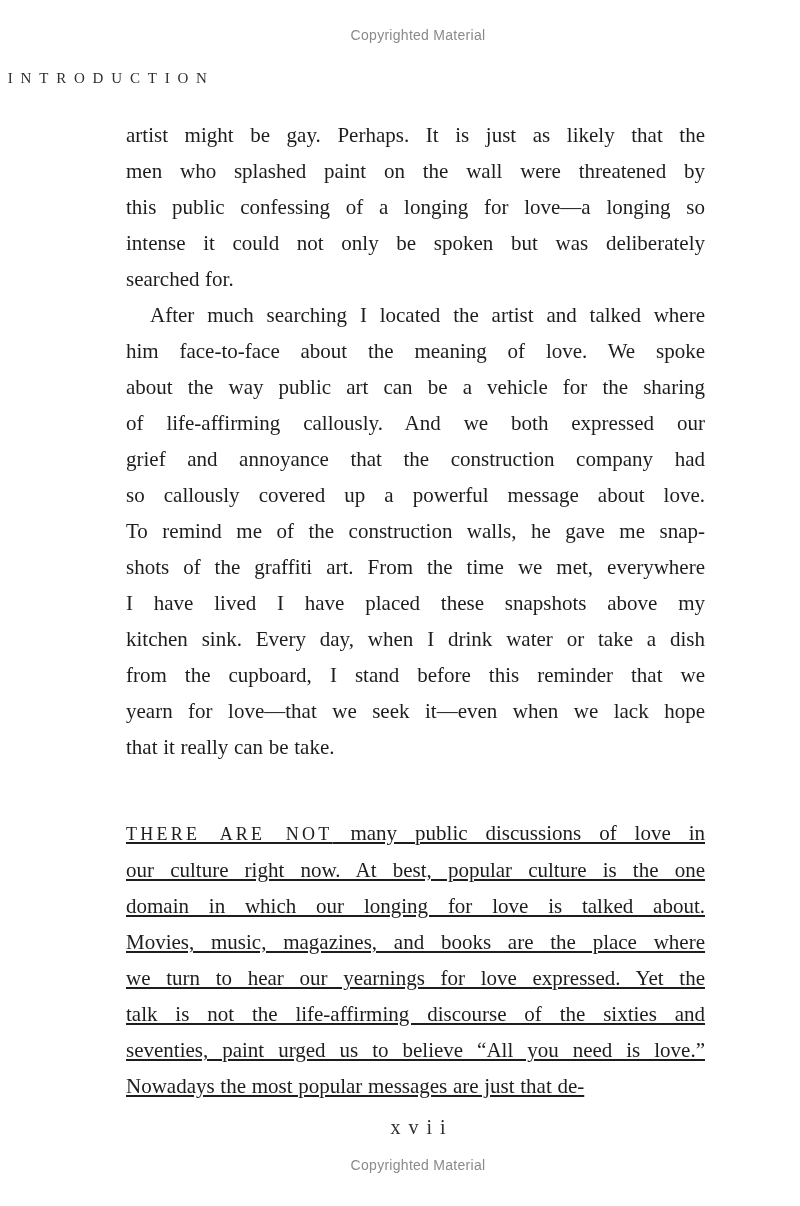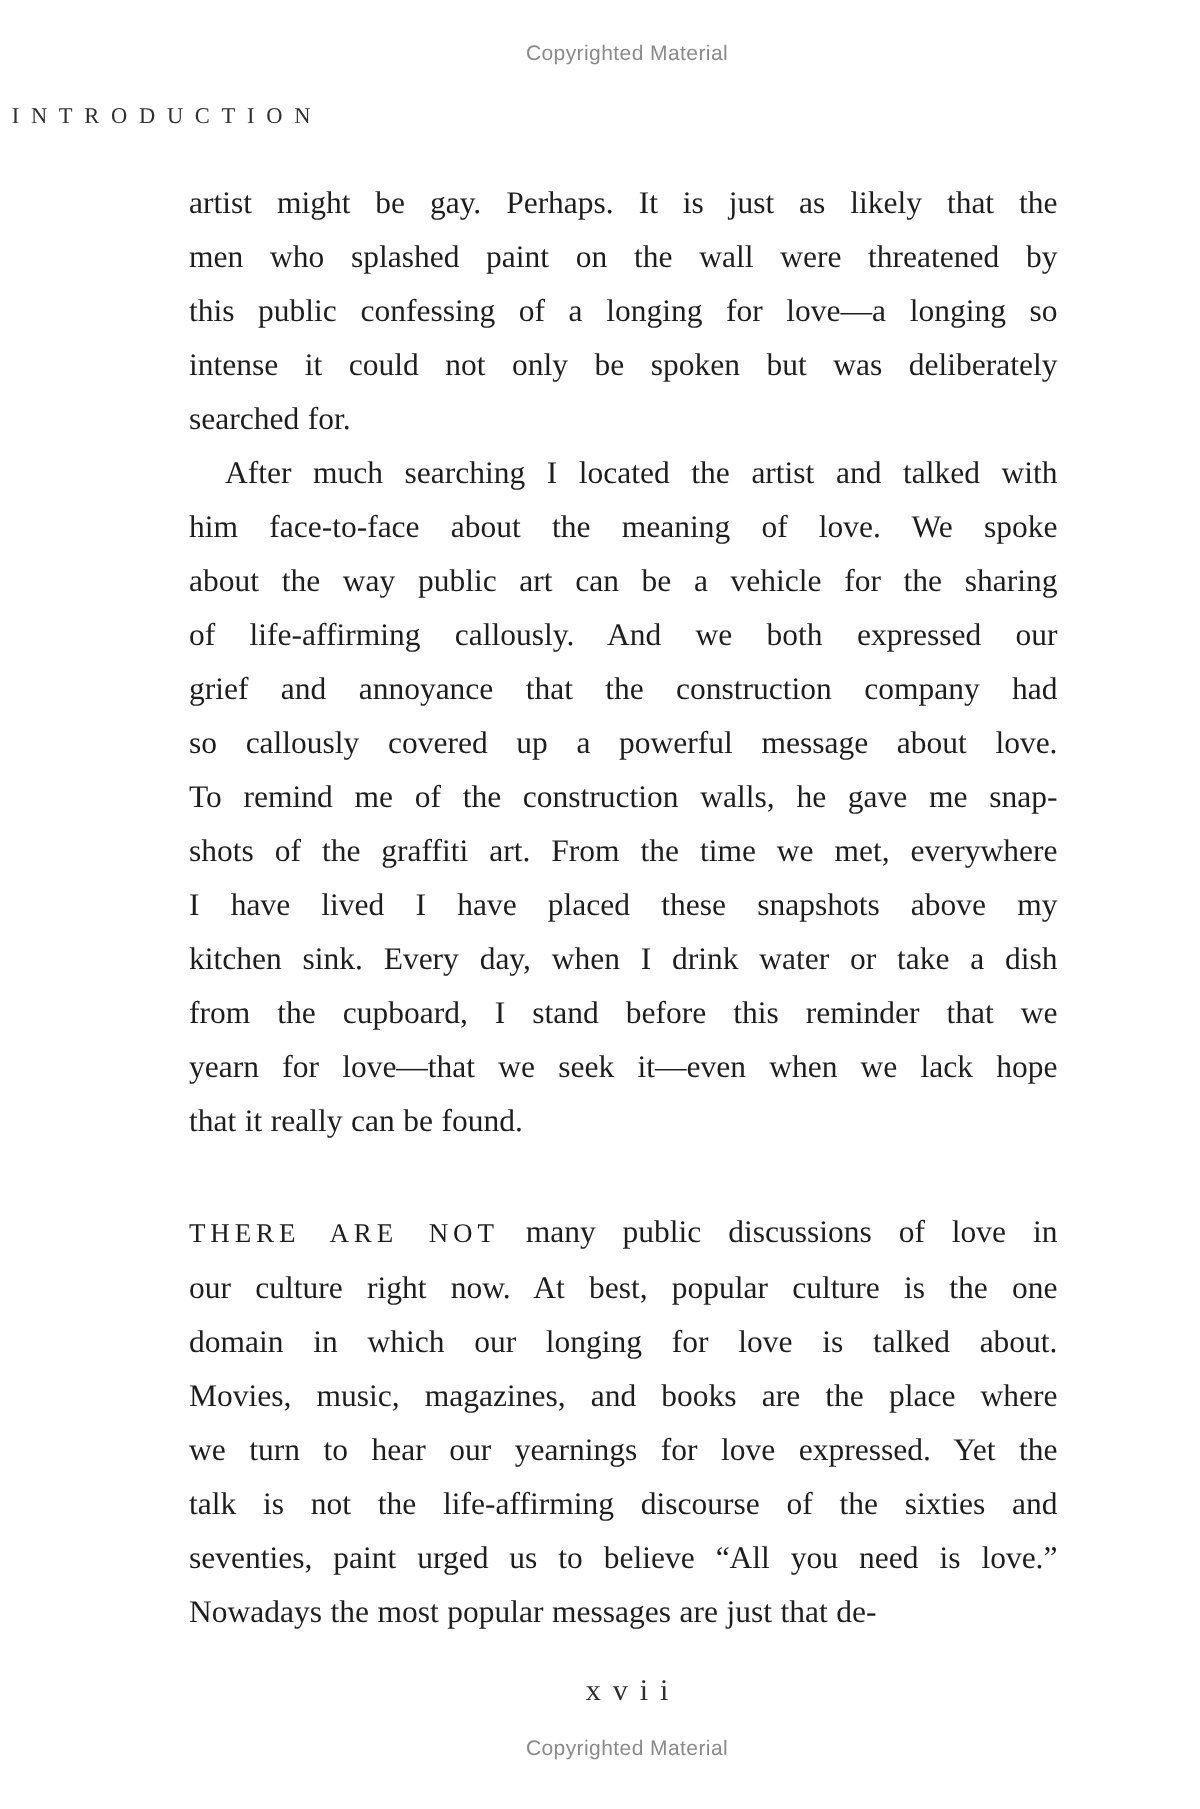--- a/index.html
+++ b/index.html
@@ -43,21 +43,21 @@
   .body-text {
     position: absolute;
     top: 117px;
     left: 126px;
     width: 579px;
     font-size: 21px;
     line-height: 36px;
     color: #1d1d1d;
   }
   .paragraph { margin: 0; }
-  .paragraph.section-break { margin-top: 38px; }
+  .paragraph.section-break { margin-top: 50px; text-decoration: underline; }
   .line {
     text-align: justify;
     text-align-last: justify;
     white-space: normal;
     word-spacing: 0.02em;
   }
   .line.last {
     text-align-last: left;
   }
   .line.indent {
@@ -90,33 +90,33 @@
 
   <div class="body-text" id="body-text">
       <div class="paragraph">
         <div class="line">artist might be gay. Perhaps. It is just as likely that the</div>
         <div class="line">men who splashed paint on the wall were threatened by</div>
         <div class="line">this public confessing of a longing for love—a longing so</div>
         <div class="line">intense it could not only be spoken but was deliberately</div>
         <div class="line last">searched for.</div>
       </div>
       <div class="paragraph">
-        <div class="line indent">After much searching I located the artist and talked with</div>
+        <div class="line indent">After much searching I located the artist and talked where</div>
         <div class="line">him face-to-face about the meaning of love. We spoke</div>
         <div class="line">about the way public art can be a vehicle for the sharing</div>
         <div class="line">of life-affirming callously. And we both expressed our</div>
         <div class="line">grief and annoyance that the construction company had</div>
         <div class="line">so callously covered up a powerful message about love.</div>
         <div class="line">To remind me of the construction walls, he gave me snap-</div>
         <div class="line">shots of the graffiti art. From the time we met, everywhere</div>
         <div class="line">I have lived I have placed these snapshots above my</div>
         <div class="line">kitchen sink. Every day, when I drink water or take a dish</div>
         <div class="line">from the cupboard, I stand before this reminder that we</div>
         <div class="line">yearn for love—that we seek it—even when we lack hope</div>
-        <div class="line last">that it really can be found.</div>
+        <div class="line last">that it really can be take.</div>
       </div>
       <div class="paragraph section-break">
         <div class="line"><span class="lead-in">THERE ARE NOT</span> many public discussions of love in</div>
         <div class="line">our culture right now. At best, popular culture is the one</div>
         <div class="line">domain in which our longing for love is talked about.</div>
         <div class="line">Movies, music, magazines, and books are the place where</div>
         <div class="line">we turn to hear our yearnings for love expressed. Yet the</div>
         <div class="line">talk is not the life-affirming discourse of the sixties and</div>
         <div class="line">seventies, paint urged us to believe “All you need is love.”</div>
         <div class="line last">Nowadays the most popular messages are just that de-</div>

